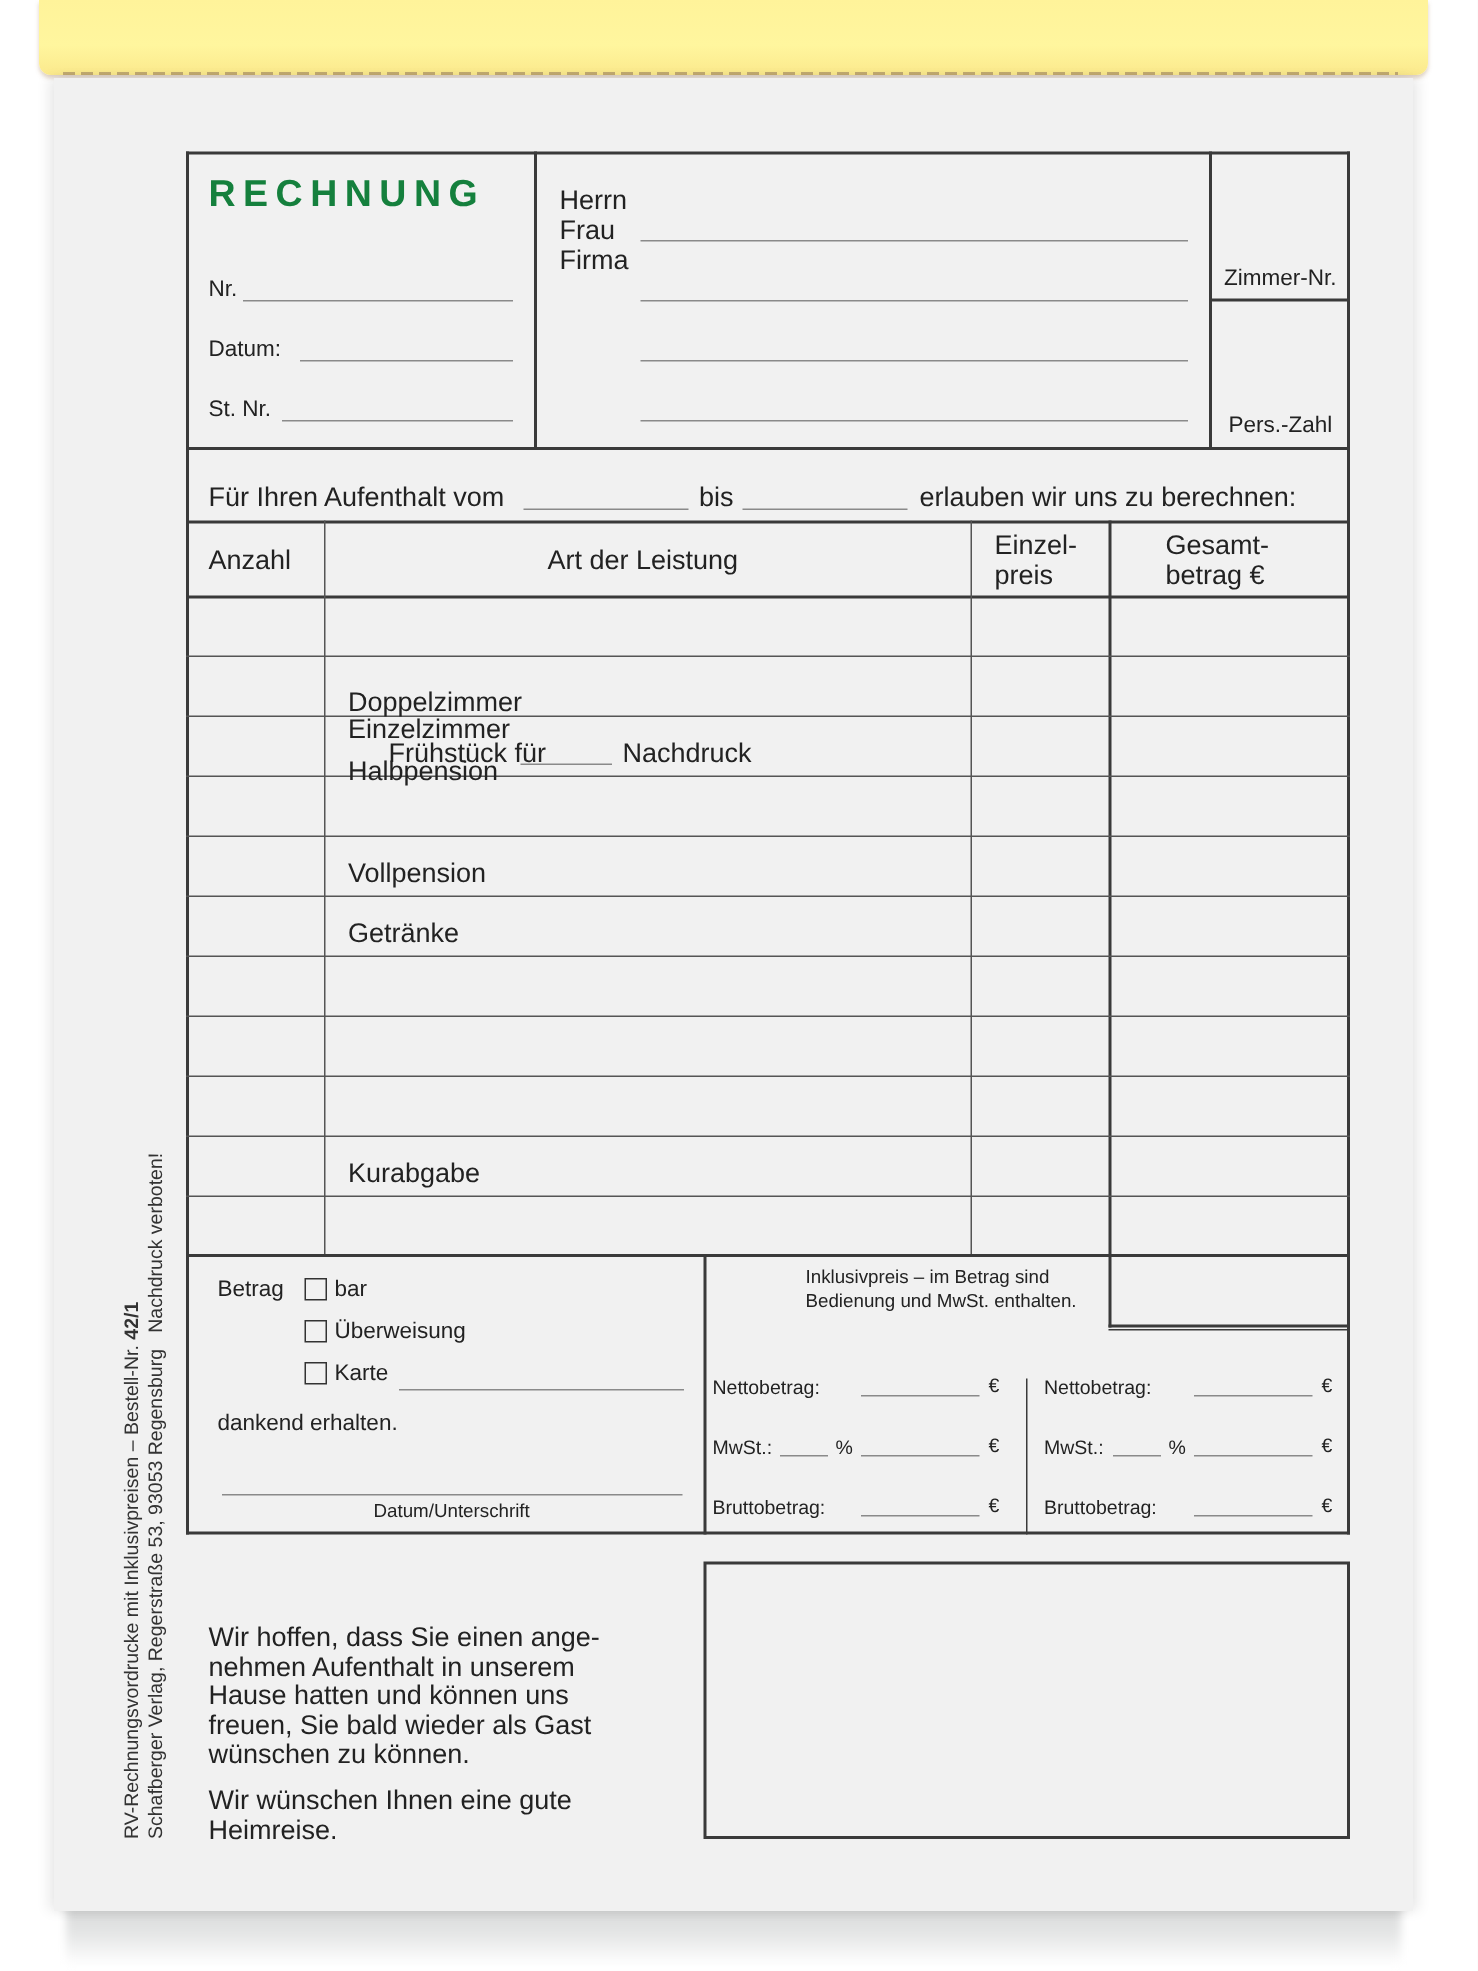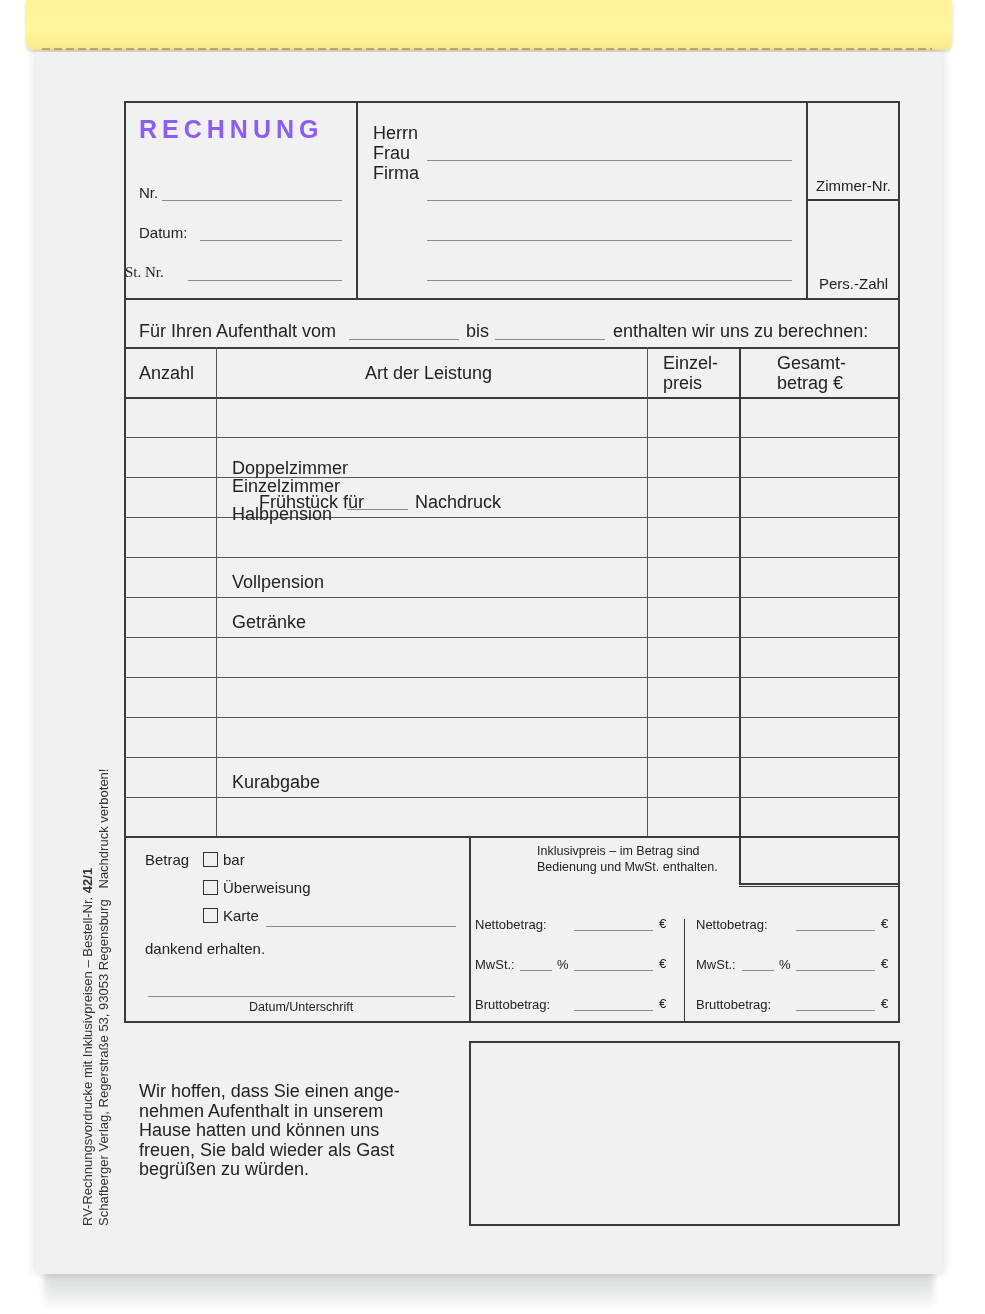--- a/index.html
+++ b/index.html
@@ -25,21 +25,21 @@
     position: absolute; left: 36px; top: 52px; width: 906px; height: 1222px;
     background: #f1f1f1;
     box-shadow: -4px 0 8px rgba(0,0,0,0.08), 4px 0 8px rgba(0,0,0,0.08);
   }
 
   .abs { position: absolute; }
   .line { position: absolute; background: #3a3a3a; }
   .thin { background: #555; }
   .uline { position: absolute; height: 1px; background: #8a8a8a; }
 
-  .title { font-size: 25px; font-weight: bold; letter-spacing: 5px; color: #8b5cf6; }
+  .title { font-size: 25px; font-weight: bold; letter-spacing: 5px; color: #15803d; }
   .lbl { font-size: 15px; color: #222; }
   .lbl-lg { font-size: 18px; color: #222; }
   .lbl-sm { font-size: 13px; color: #222; }
   .lbl-xs { font-size: 12.5px; color: #222; }
   .checkbox { position: absolute; width: 15px; height: 15px; border: 1.3px solid #333; background: transparent; }
 
   .vert {
     position: absolute; transform-origin: left top; transform: rotate(-90deg);
     font-size: 13px; color: #333; white-space: nowrap; line-height: 16px;
   }
@@ -63,41 +63,41 @@
   <div class="line" style="left:770px; top:49px; width:2px; height:198px;"></div>
   <div class="line" style="left:770px; top:147px; width:94px; height:2px;"></div>
   <div class="line" style="left:88px; top:246px; width:776px; height:2px;"></div>
 
   <div class="abs title" style="left:103px; top:63px;">RECHNUNG</div>
 
   <div class="abs lbl" style="left:103px; top:132px;">Nr.</div>
   <div class="uline" style="left:126px; top:148px; width:180px;"></div>
   <div class="abs lbl" style="left:103px; top:172px;">Datum:</div>
   <div class="uline" style="left:164px; top:188px; width:142px;"></div>
-  <div class="abs lbl" style="left:89px; top:212px;font-family:Liberation Serif, serif;">St. Nr.</div>
+  <div class="abs lbl" style="left:103px; top:212px;">St. Nr.</div>
   <div class="uline" style="left:152px; top:228px; width:154px;"></div>
 
   <div class="abs lbl-lg" style="left:337px; top:71px; line-height:20px;">
     <div>Herrn</div>
     <div>Frau</div>
     <div>Firma</div>
   </div>
   <div class="uline" style="left:391px; top:108px; width:365px;"></div>
   <div class="uline" style="left:391px; top:148px; width:365px;"></div>
   <div class="uline" style="left:391px; top:188px; width:365px;"></div>
   <div class="uline" style="left:391px; top:228px; width:365px;"></div>
 
   <div class="abs lbl" style="left:780px; top:125px;">Zimmer-Nr.</div>
   <div class="abs lbl" style="left:783px; top:223px;">Pers.-Zahl</div>
 
   <div class="abs lbl-lg" style="left:103px; top:269px;">Für Ihren Aufenthalt vom</div>
   <div class="uline" style="left:313px; top:287px; width:110px;"></div>
   <div class="abs lbl-lg" style="left:430px; top:269px;">bis</div>
   <div class="uline" style="left:459px; top:287px; width:110px;"></div>
-  <div class="abs lbl-lg" style="left:577px; top:269px;">enthalten wir uns zu berechnen:</div>
+  <div class="abs lbl-lg" style="left:577px; top:269px;">erlauben wir uns zu berechnen:</div>
 
   <div class="line" style="left:88px; top:295px; width:776px; height:2px;"></div>
   <div class="line" style="left:88px; top:345px; width:776px; height:2px;"></div>
   <div class="line thin" style="left:180px; top:295px; width:1px; height:490px;"></div>
   <div class="line thin" style="left:611px; top:295px; width:1px; height:490px;"></div>
   <div class="line" style="left:703px; top:295px; width:2px; height:538px;"></div>
 
   <div class="abs lbl-lg" style="left:103px; top:311px;">Anzahl</div>
   <div class="abs lbl-lg" style="left:329px; top:311px;">Art der Leistung</div>
   <div class="abs lbl-lg" style="left:627px; top:301px; line-height:20px;">
@@ -179,21 +179,25 @@
 
   <div class="abs lbl-sm" style="left:660px; top:945px;">Bruttobetrag:</div>
   <div class="uline" style="left:760px; top:958px; width:79px;"></div>
   <div class="abs lbl-sm" style="left:845px; top:944px;">€</div>
 
   <div class="abs lbl-lg" style="left:103px; top:1030px; line-height:19.5px;">
     <div>Wir hoffen, dass Sie einen ange-</div>
     <div>nehmen Aufenthalt in unserem</div>
     <div>Hause hatten und können uns</div>
     <div>freuen, Sie bald wieder als Gast</div>
-    <div>begrüßen zu würden.</div>
+    <div>wünschen zu können.</div>
+  </div>
+  <div class="abs lbl-lg" style="left:103px; top:1139px; line-height:19.5px;">
+    <div>Wir wünschen Ihnen eine gute</div>
+    <div>Heimreise.</div>
   </div>
 
   <div class="abs" style="left:433px; top:989px; width:431px; height:185px; border:2px solid #3a3a3a;"></div>
 
   <div class="vert" style="left:44px; top:1174px;"><span>RV-Rechnungsvordrucke mit Inklusivpreisen  –  Bestell-Nr. </span><b>42/1</b></div>
   <div class="vert" style="left:60px; top:1174px;"><span>Schafberger Verlag, Regerstraße 53, 93053 Regensburg</span>&nbsp;&nbsp;&nbsp;<span>Nachdruck verboten!</span></div>
 
 </div>
 
 </body></html>

